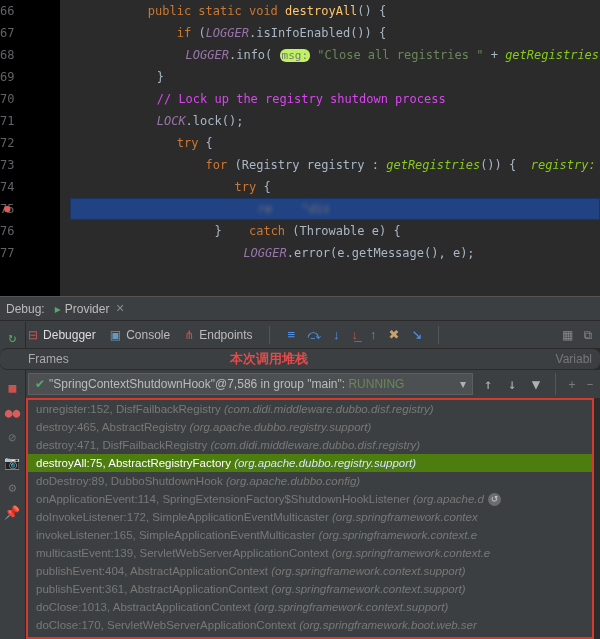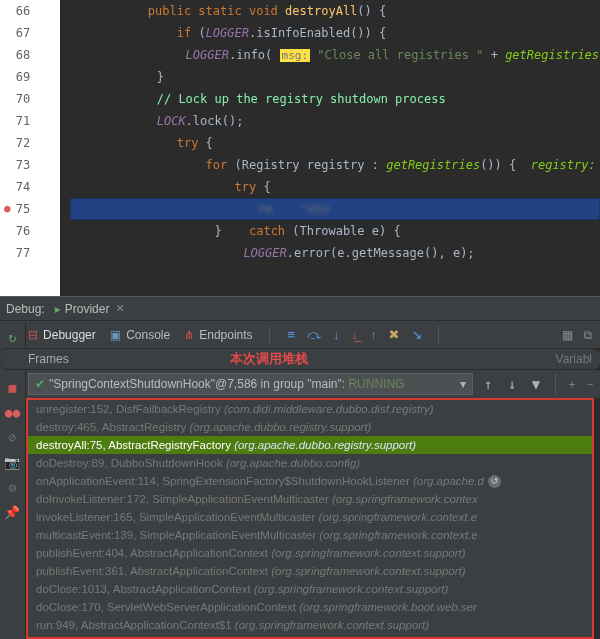--- a/index.html
+++ b/index.html
@@ -1,27 +1,27 @@
 <!DOCTYPE html>
 <html><head>
 <meta charset="utf-8">
 <style>
   * { margin:0; padding:0; box-sizing:border-box; }
   body { width:600px; height:639px; background:#2b2b2b; font-family:"Menlo","Consolas",monospace; font-size:12px; color:#a9b7c6; overflow:hidden; position:relative; }
   .editor { height:296px; overflow:hidden; position:relative; }
-  .gutter { position:absolute; left:0; top:0; width:60px; height:100%; background:#ffffff; color:#606366; text-align:center; padding-right:14px; }
+  .gutter { position:absolute; left:0; top:0; width:60px; height:100%; background:#000000; color:#606366; text-align:left; padding-right:14px; }
   .gutter div { height:22px; line-height:22px; }
   .code { margin-left:60px; padding-left:10px; }
   .cline { height:22px; line-height:22px; white-space:pre; }
   .k-orange { color:#cc7832;padding-left:20px; }
   .k-purple { color:#9876aa; font-style:italic;text-align:right; }
   .k-yellow { color:#ffc66d; }
   .k-green { color:#6a8759; }
-  .k-comment { color:#86efac; }
-  .k-param-hint { color:#787878; background:#fde047; border-radius:0; padding:0 2px; font-size:11px;}
+  .k-comment { color:#d946ef; }
+  .k-param-hint { color:#787878; background:#bef264; border-radius:6px; padding:0 2px; font-size:11px;}
   .k-paramname { color:#84cc16; font-style:italic;}
   .hl-line { background:#214283; width:100%; box-shadow:0 0 0 1px #1a3563 inset;}
   .hl-exec { background:#2d6099; display:inline; border-radius:1px; }
   .blur-hint { filter:blur(2px); color:#787878; font-style:italic;}
   
   .dbg-header { height:24px; background:#3c3f41; border-top:1px solid #555; display:flex; align-items:center; padding-left:6px; font-size:12px; font-family:sans-serif; color:#bbb;}
   .close-tab-x { color:#888; margin-left:6px; font-size:11px;}
   
   .dbg-row { height:28px; background:#3c3f41; display:flex; align-items:center; font-family:sans-serif; font-size:12px; color:#bbb; padding-left:28px; gap:14px; border-top:1px solid #2a2a2a;}
   .dbg-row .tab { display:flex; align-items:center; gap:5px; cursor:default;}
@@ -164,24 +164,25 @@
   <div style="width:1px;height:22px;background:#555;"></div>
   <div style="display:flex;gap:6px;padding:0 4px;">
     <span style="color:#888;">＋</span>
     <span style="color:#888;">－</span>
   </div>
 </div>
 
 <div class="frames-list" id="frames-list">
     <div class="frow"><span class="method">unregister:152, DisfFailbackRegistry </span><span class="pkg">(com.didi.middleware.dubbo.disf.registry)</span></div>
     <div class="frow"><span class="method">destroy:465, AbstractRegistry </span><span class="pkg">(org.apache.dubbo.registry.support)</span></div>
+    <div class="frow"><span class="method">destroy:471, DisfFailbackRegistry </span><span class="pkg">(com.didi.middleware.dubbo.disf.registry)</span></div>
     <div class="frow sel"><span class="method">destroyAll:75, AbstractRegistryFactory </span><span class="pkg">(org.apache.dubbo.registry.support)</span></div>
     <div class="frow"><span class="method">doDestroy:89, DubboShutdownHook </span><span class="pkg">(org.apache.dubbo.config)</span></div>
     <div class="frow"><span class="method">onApplicationEvent:114, SpringExtensionFactory$ShutdownHookListener </span><span class="pkg">(org.apache.d</span><span class="recurse-badge">↺</span></div>
     <div class="frow"><span class="method">doInvokeListener:172, SimpleApplicationEventMulticaster </span><span class="pkg">(org.springframework.contex</span></div>
     <div class="frow"><span class="method">invokeListener:165, SimpleApplicationEventMulticaster </span><span class="pkg">(org.springframework.context.e</span></div>
-    <div class="frow"><span class="method">multicastEvent:139, SimpleApplicationEventMulticaster </span><span class="pkg">(org.springframework.context.e</span></div>
+    <div class="frow"><span class="method">multicastEvent:139, ServletWebServerApplicationContext </span><span class="pkg">(org.springframework.context.e</span></div>
     <div class="frow"><span class="method">publishEvent:404, AbstractApplicationContext </span><span class="pkg">(org.springframework.context.support)</span></div>
     <div class="frow"><span class="method">publishEvent:361, AbstractApplicationContext </span><span class="pkg">(org.springframework.context.support)</span></div>
     <div class="frow"><span class="method">doClose:1013, AbstractApplicationContext </span><span class="pkg">(org.springframework.context.support)</span></div>
     <div class="frow"><span class="method">doClose:170, ServletWebServerApplicationContext </span><span class="pkg">(org.springframework.boot.web.ser</span></div>
     <div class="frow"><span class="method">run:949, AbstractApplicationContext$1 </span><span class="pkg">(org.springframework.context.support)</span></div>
   </div>
 
 </body></html>

